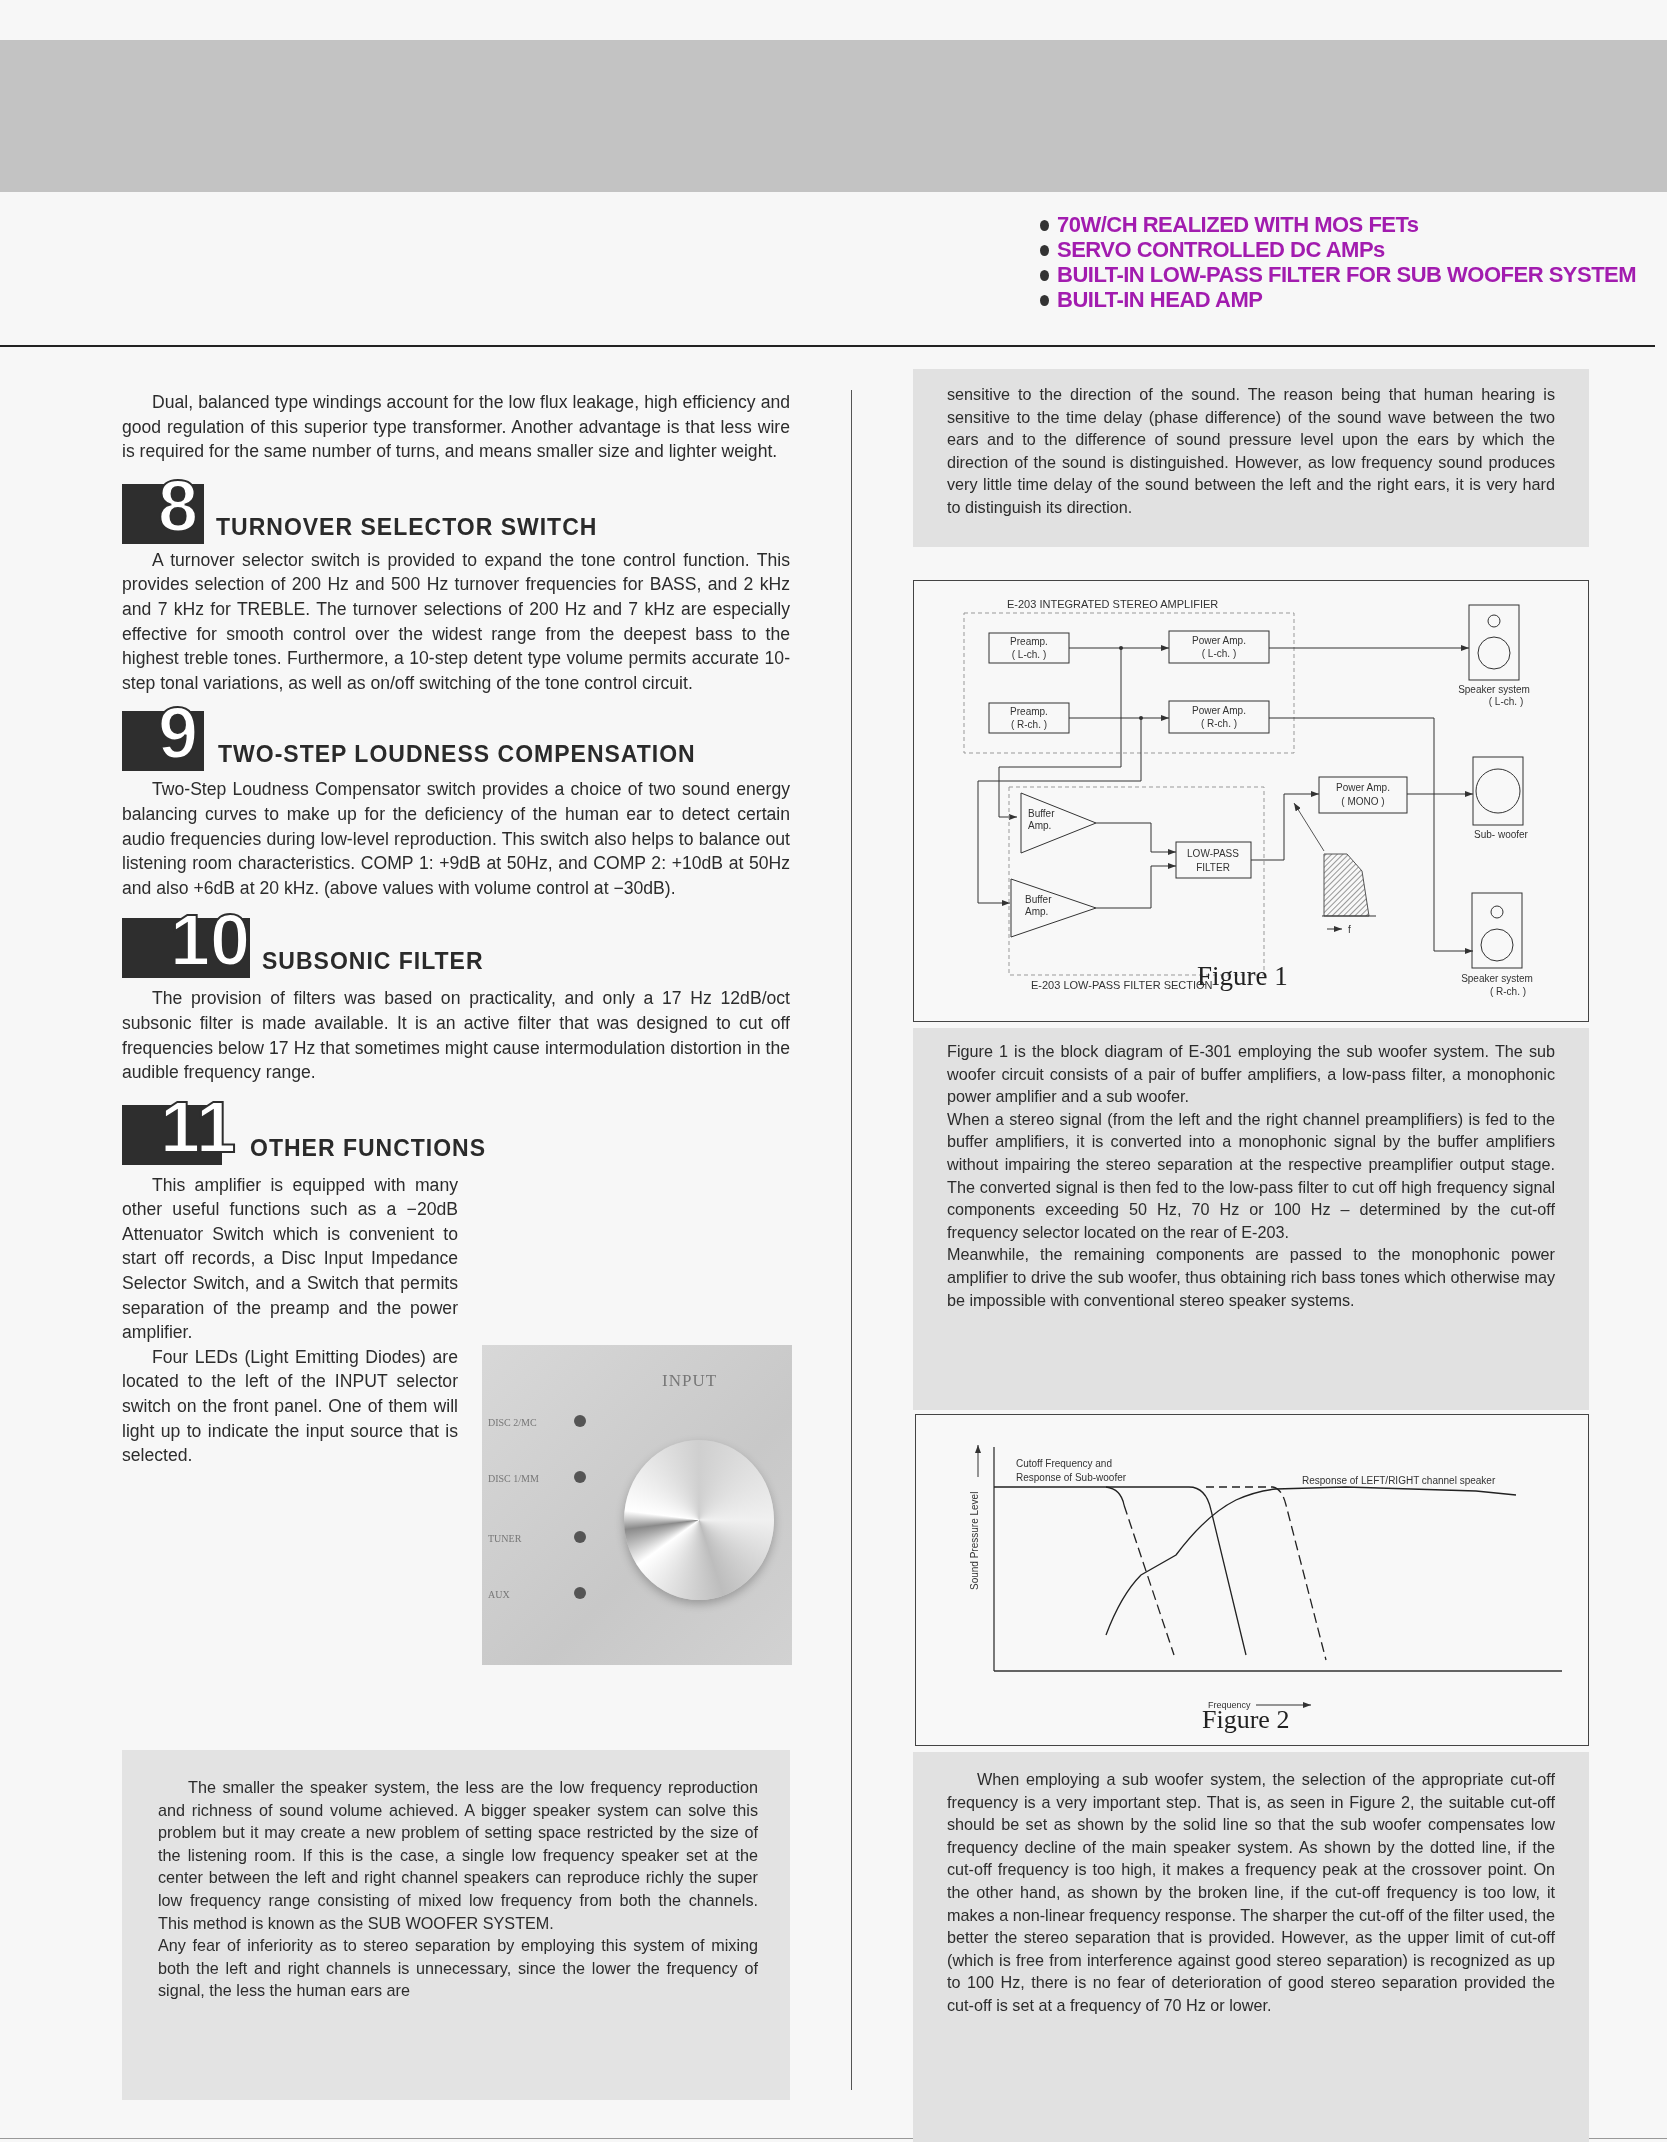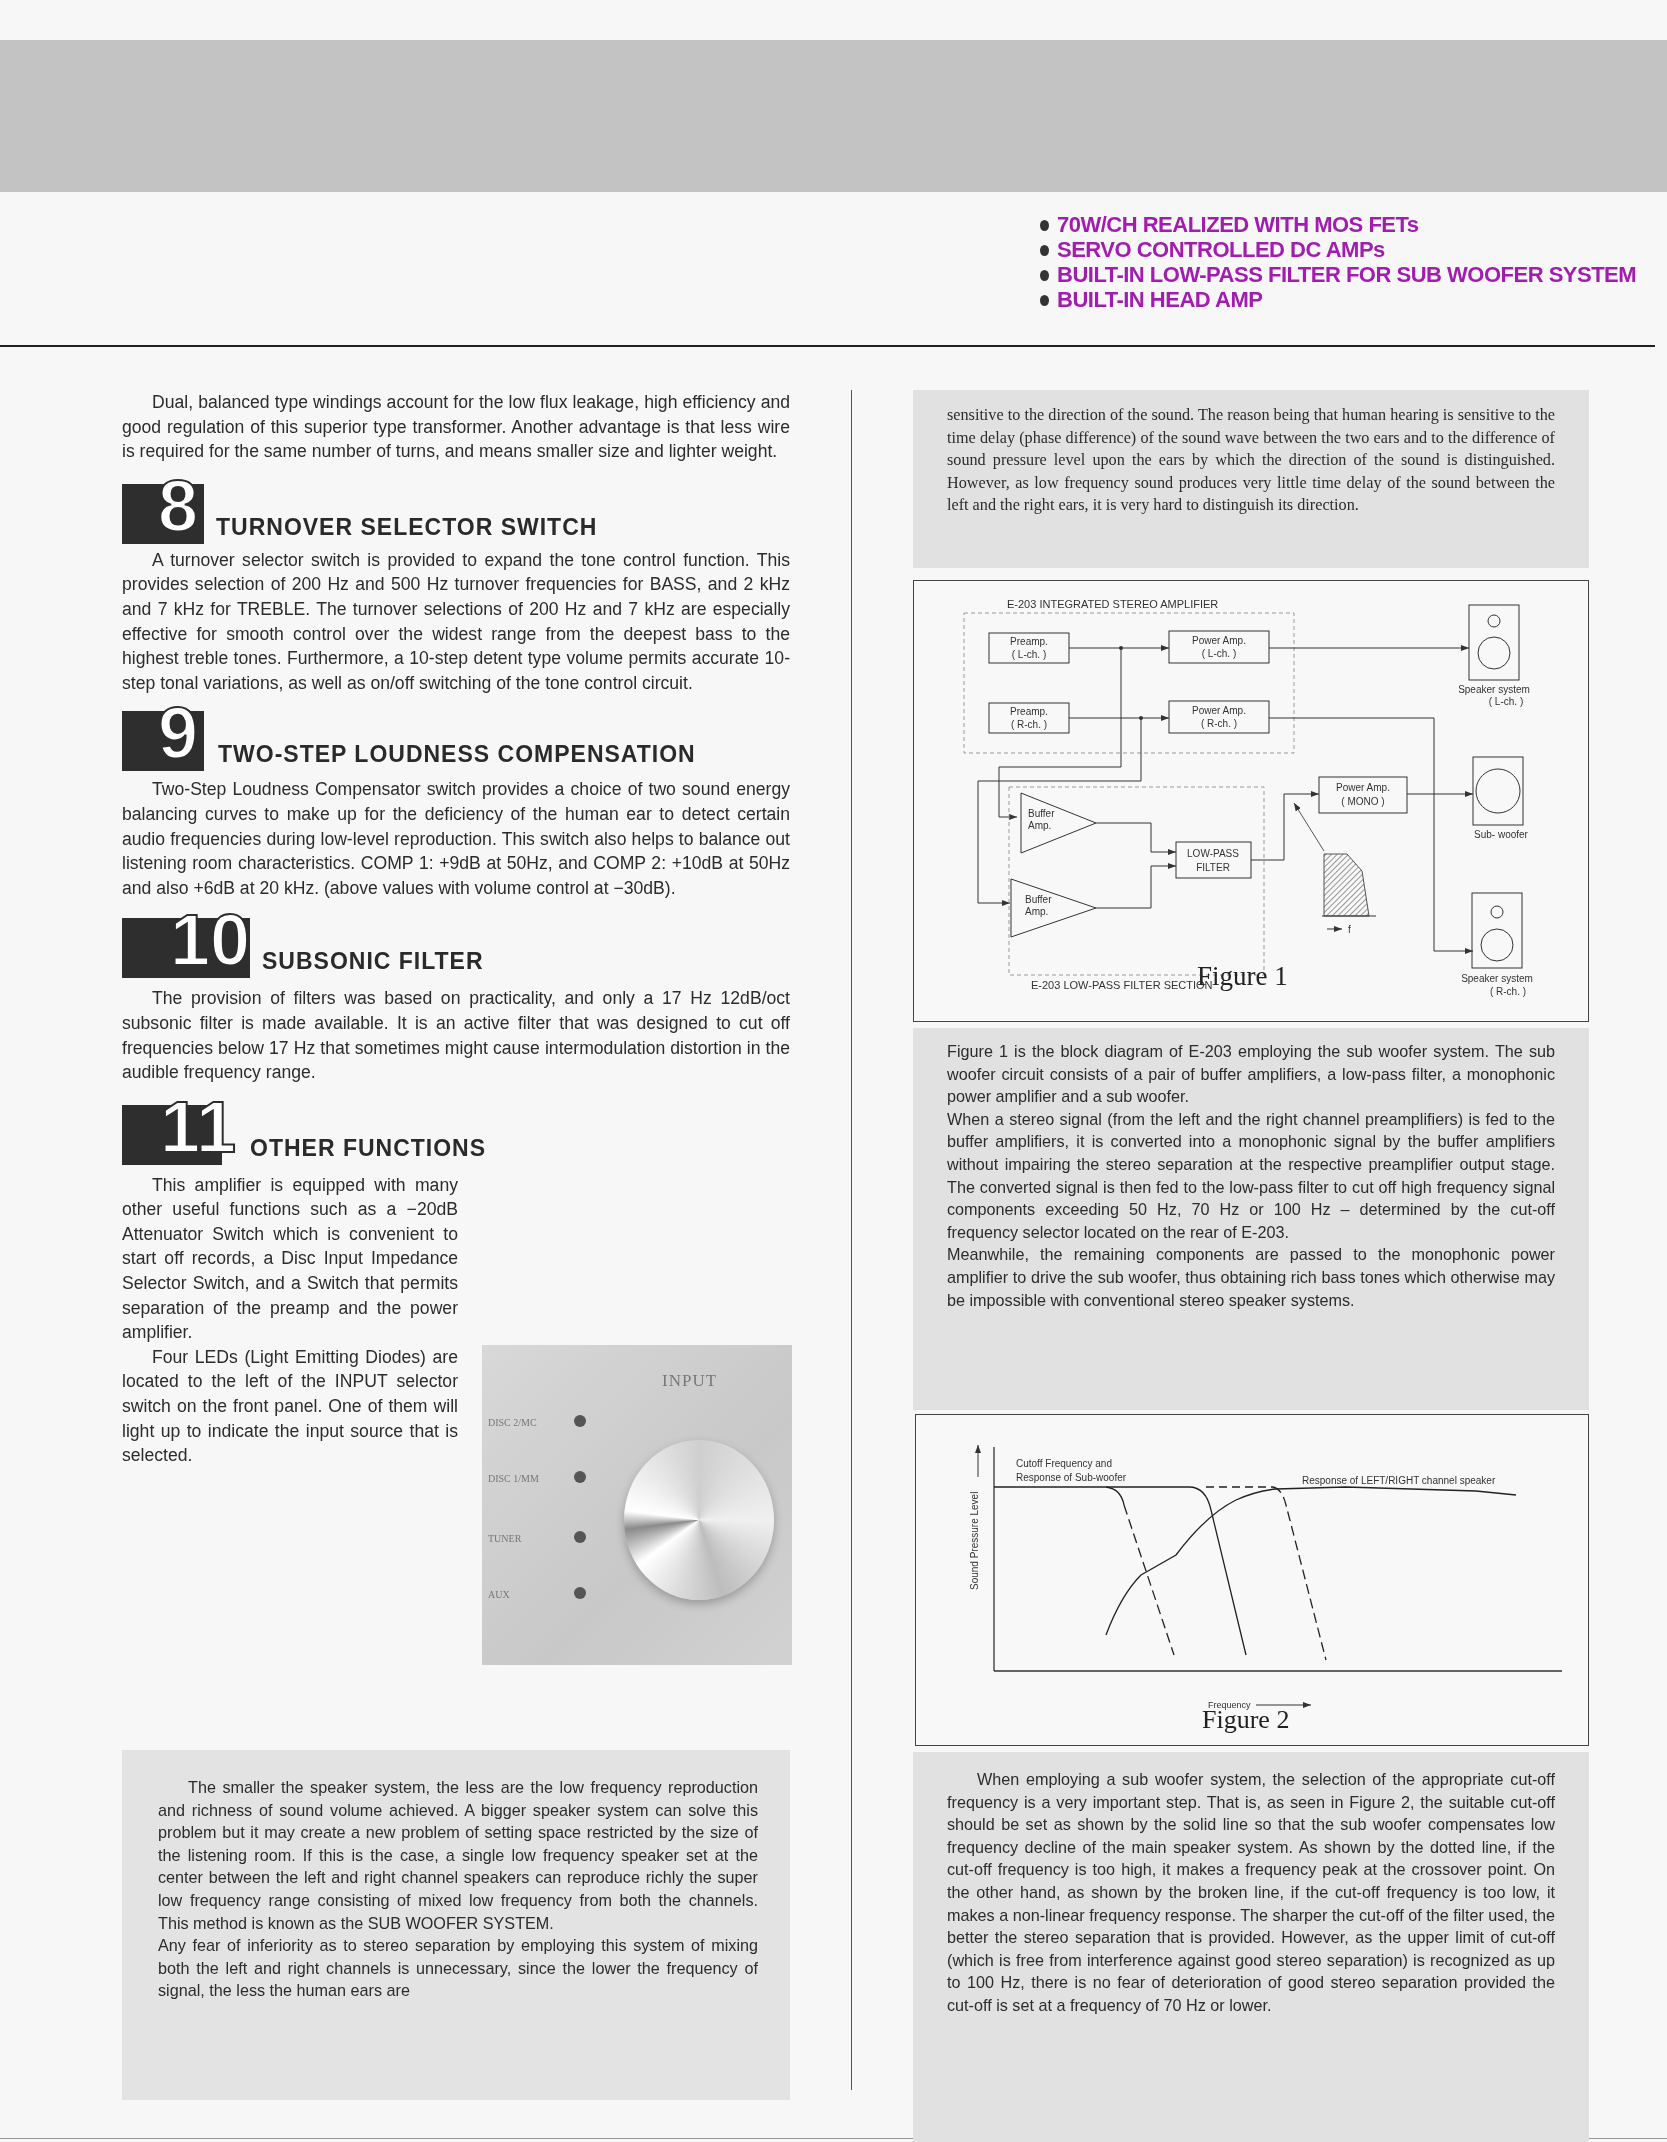--- a/index.html
+++ b/index.html
@@ -108,21 +108,21 @@
   <div class="knob"></div>
 </div>
 
 <div class="subbox">
   <div class="inner">
     <p class="txt indent">The smaller the speaker system, the less are the low frequency reproduction and richness of sound volume achieved. A bigger speaker system can solve this problem but it may create a new problem of setting space restricted by the size of the listening room. If this is the case, a single low frequency speaker set at the center between the left and right channel speakers can reproduce richly the super low frequency range consisting of mixed low frequency from both the channels. This method is known as the SUB WOOFER SYSTEM.</p>
     <p class="txt">Any fear of inferiority as to stereo separation by employing this system of mixing both the left and right channels is unnecessary, since the lower the frequency of signal, the less the human ears are</p>
   </div>
 </div>
 
-<div class="col-right graybox" style="top:390px; height:178px;font-family:Liberation Serif, serif;">
+<div class="col-right graybox" style="top:369px; height:178px;">
   <div class="inner">
       <p class="txt">sensitive to the direction of the sound. The reason being that human hearing is sensitive to the time delay (phase difference) of the sound wave between the two ears and to the difference of sound pressure level upon the ears by which the direction of the sound is distinguished. However, as low frequency sound produces very little time delay of the sound between the left and the right ears, it is very hard to distinguish its direction.</p>
     </div>
 </div>
 
 <div class="figbox" style="left:913px; top:580px; width:674px; height:440px;">
   <svg width="674" height="440" viewBox="0 0 674 440">
     <defs>
       <marker id="ar" markerWidth="8" markerHeight="6" refX="8" refY="3" orient="auto">
           <path d="M0,0 L8,3 L0,6 Z" fill="#333"></path>
@@ -203,21 +203,21 @@
     <circle cx="583" cy="331" r="6" fill="none" stroke="#333"></circle>
     <circle cx="583" cy="364" r="16" fill="none" stroke="#333"></circle>
     <text x="583" y="401" font-size="10" text-anchor="middle">Speaker system</text>
     <text x="594" y="414" font-size="10" text-anchor="middle">( R-ch. )</text>
   </svg>
   <div class="fig-caption" style="left:283px; top:380px;">Figure 1</div>
 </div>
 
 <div class="col-right graybox" style="top:1028px; height:382px;">
   <div class="inner" style="padding-top:12px;">
-    <p class="txt">Figure 1 is the block diagram of E-203 employing the sub woofer system. The sub woofer circuit consists of a pair of buffer amplifiers, a low-pass filter, a monophonic power amplifier and a sub woofer.</p>
+    <p class="txt">Figure 1 is the block diagram of E-301 employing the sub woofer system. The sub woofer circuit consists of a pair of buffer amplifiers, a low-pass filter, a monophonic power amplifier and a sub woofer.</p>
     <p class="txt">When a stereo signal (from the left and the right channel preamplifiers) is fed to the buffer amplifiers, it is converted into a monophonic signal by the buffer amplifiers without impairing the stereo separation at the respective preamplifier output stage. The converted signal is then fed to the low-pass filter to cut off high frequency signal components exceeding 50 Hz, 70 Hz or 100 Hz – determined by the cut-off frequency selector located on the rear of E-203.</p>
     <p class="txt">Meanwhile, the remaining components are passed to the monophonic power amplifier to drive the sub woofer, thus obtaining rich bass tones which otherwise may be impossible with conventional stereo speaker systems.</p>
   </div>
 </div>
 
 <div class="figbox" style="left:915px; top:1414px; width:672px; height:330px;">
   <svg width="672" height="330" viewBox="0 0 672 330">
     <line x1="78" y1="32" x2="78" y2="256" stroke="#333" stroke-width="1.3"></line>
     <line x1="78" y1="256" x2="646" y2="256" stroke="#333" stroke-width="1.3"></line>
     <line x1="62" y1="62" x2="62" y2="30" stroke="#333" marker-end="url(#ar)"></line>

